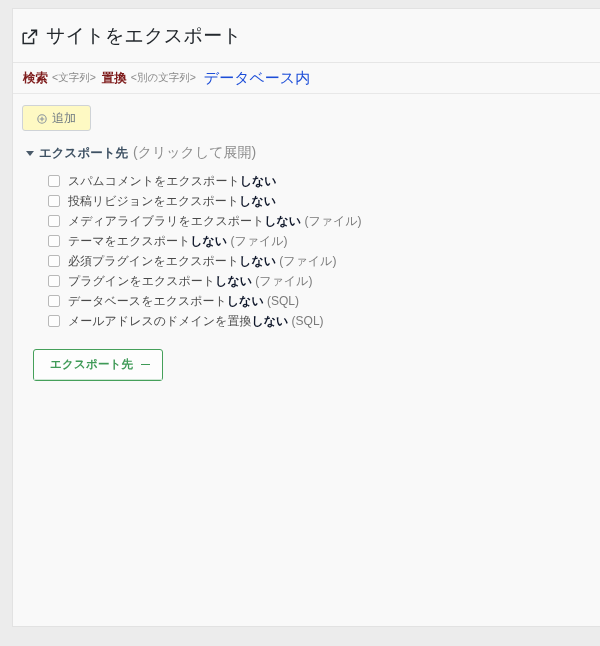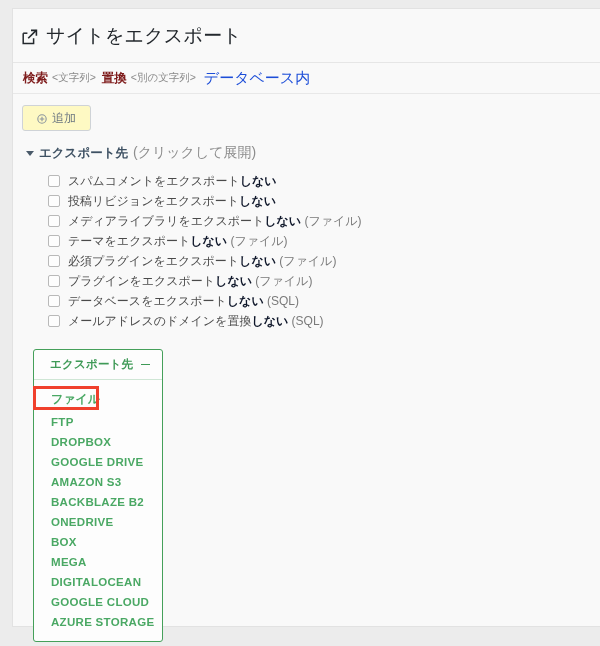--- a/index.html
+++ b/index.html
@@ -306,30 +306,16 @@
           <span class="opt-text">メールアドレスのドメインを置換<b>しない</b><span class="sfx"> (SQL)</span></span>
         </div>
       </div>
 
     
     <div class="dest-panel">
       <div class="dest-head">
         <span class="dest-head-title">エクスポート先</span>
         <span class="minus-icon"></span>
       </div>
-      <div class="dest-list">
-          <div class="dest-item jp highlighted">ファイル</div>
-          <div class="dest-item">FTP</div>
-          <div class="dest-item">DROPBOX</div>
-          <div class="dest-item">GOOGLE DRIVE</div>
-          <div class="dest-item">AMAZON S3</div>
-          <div class="dest-item">BACKBLAZE B2</div>
-          <div class="dest-item">ONEDRIVE</div>
-          <div class="dest-item">BOX</div>
-          <div class="dest-item">MEGA</div>
-          <div class="dest-item">DIGITALOCEAN</div>
-          <div class="dest-item">GOOGLE CLOUD</div>
-          <div class="dest-item">AZURE STORAGE</div>
-        </div>
     </div>
 
   </div>
 </div>
 
 </body></html>

